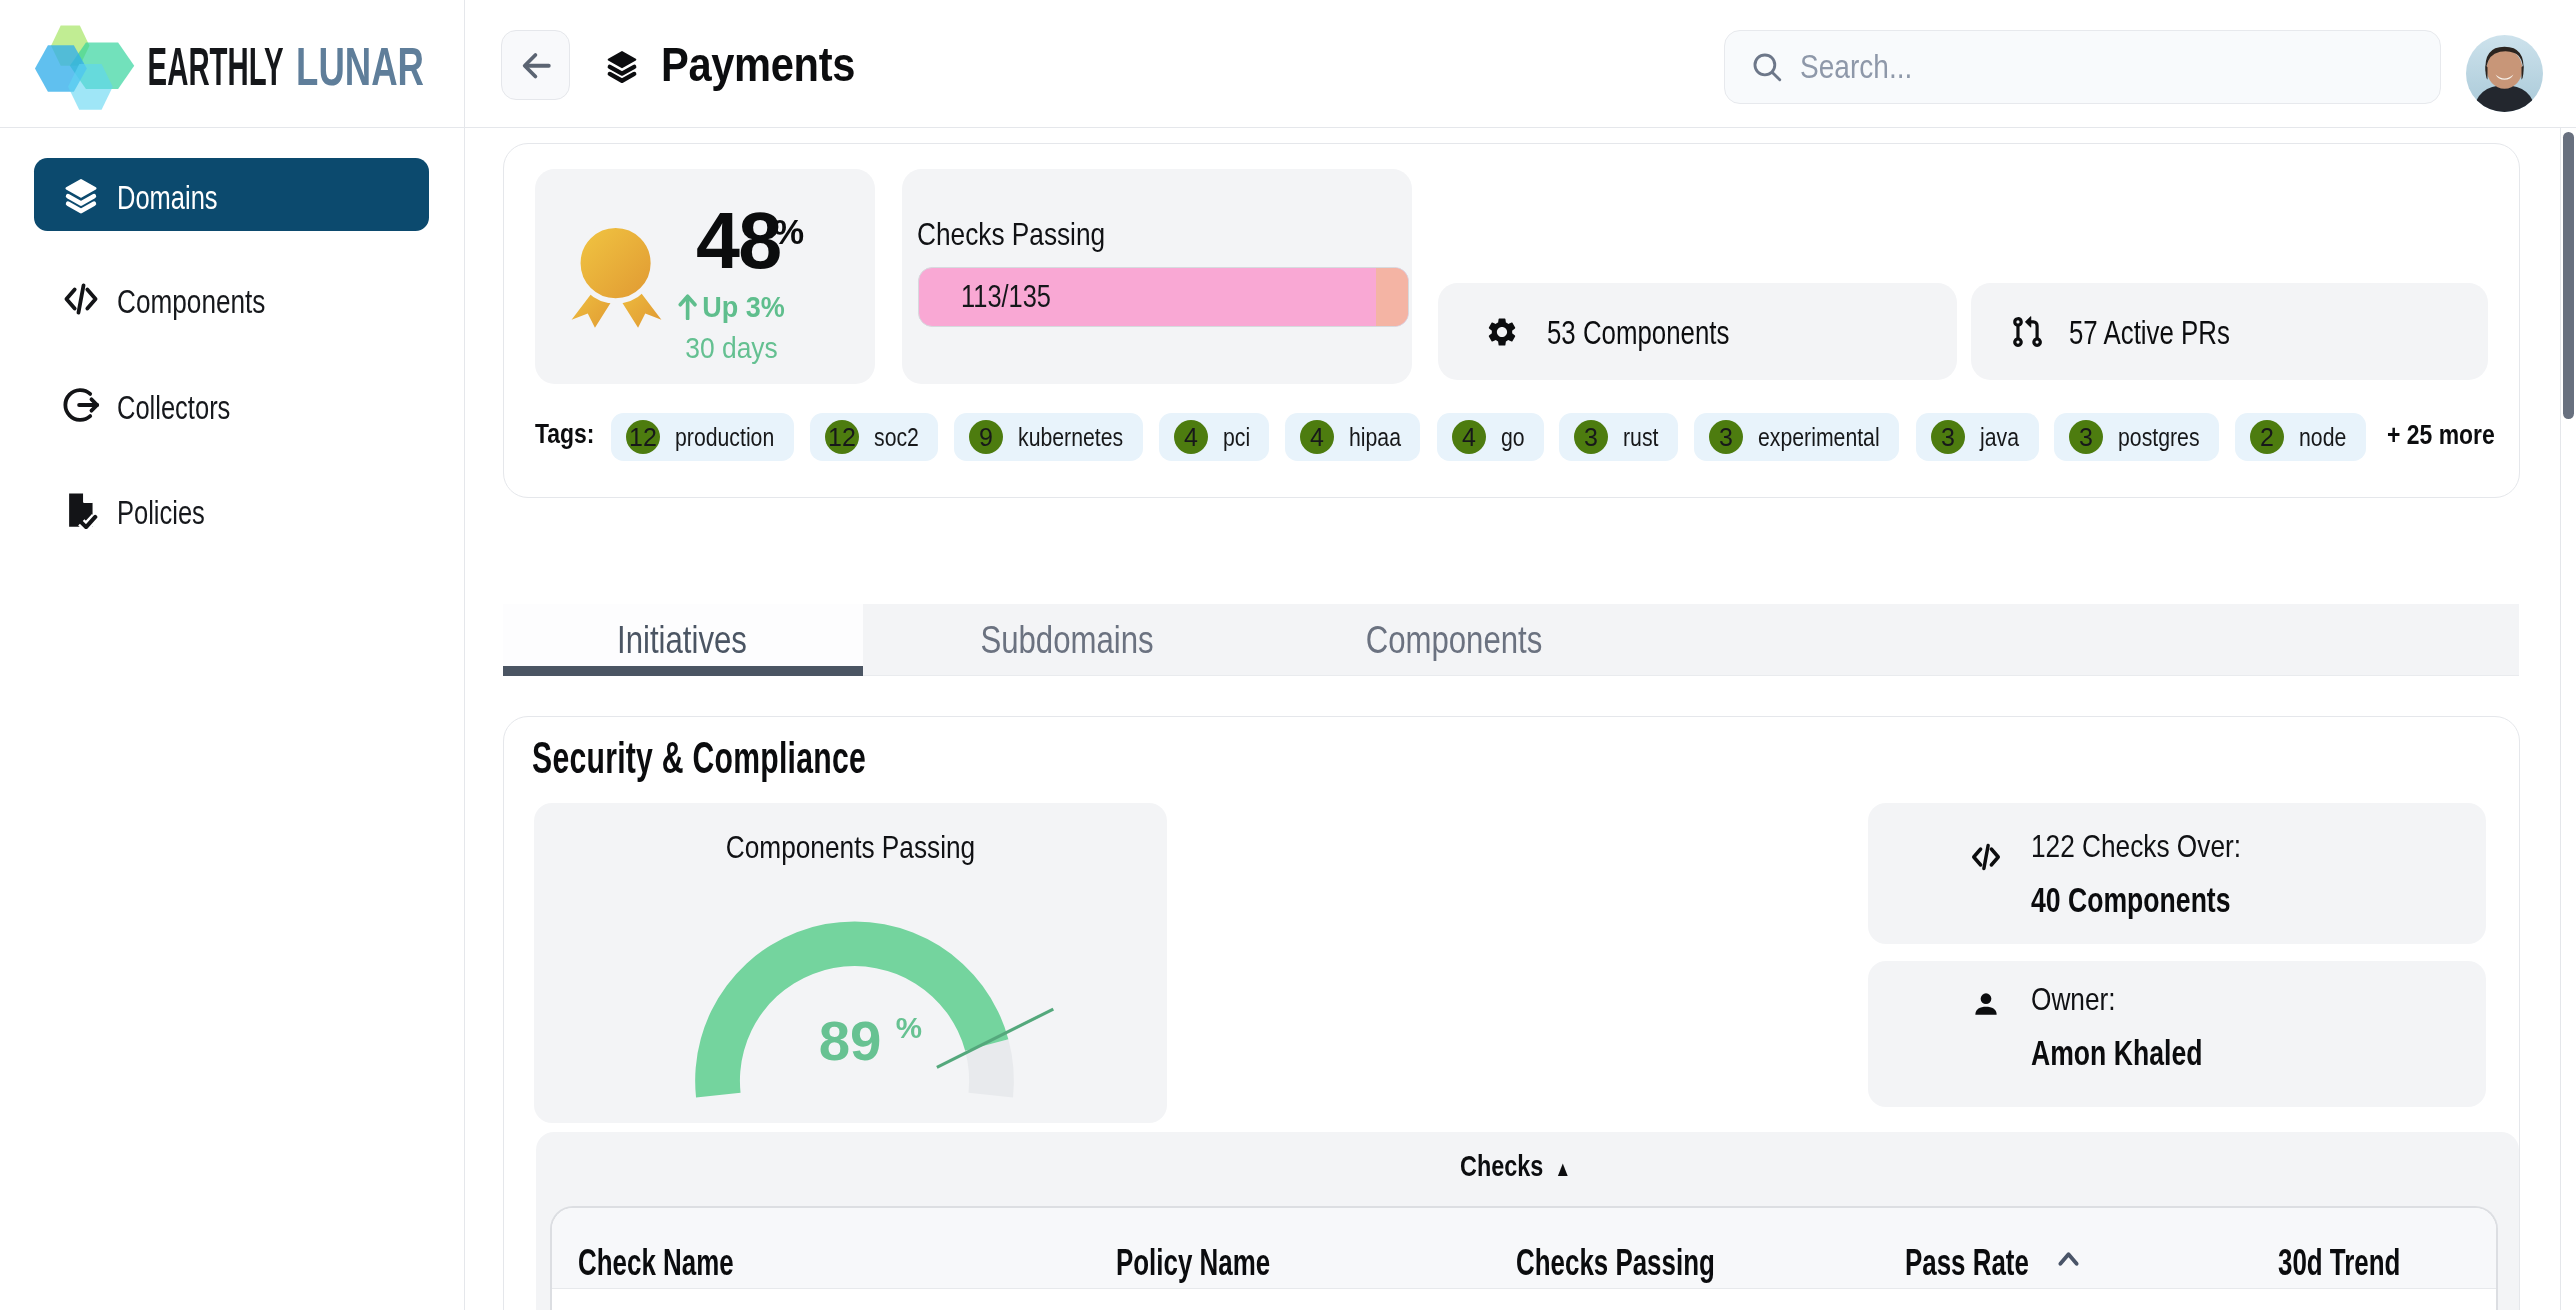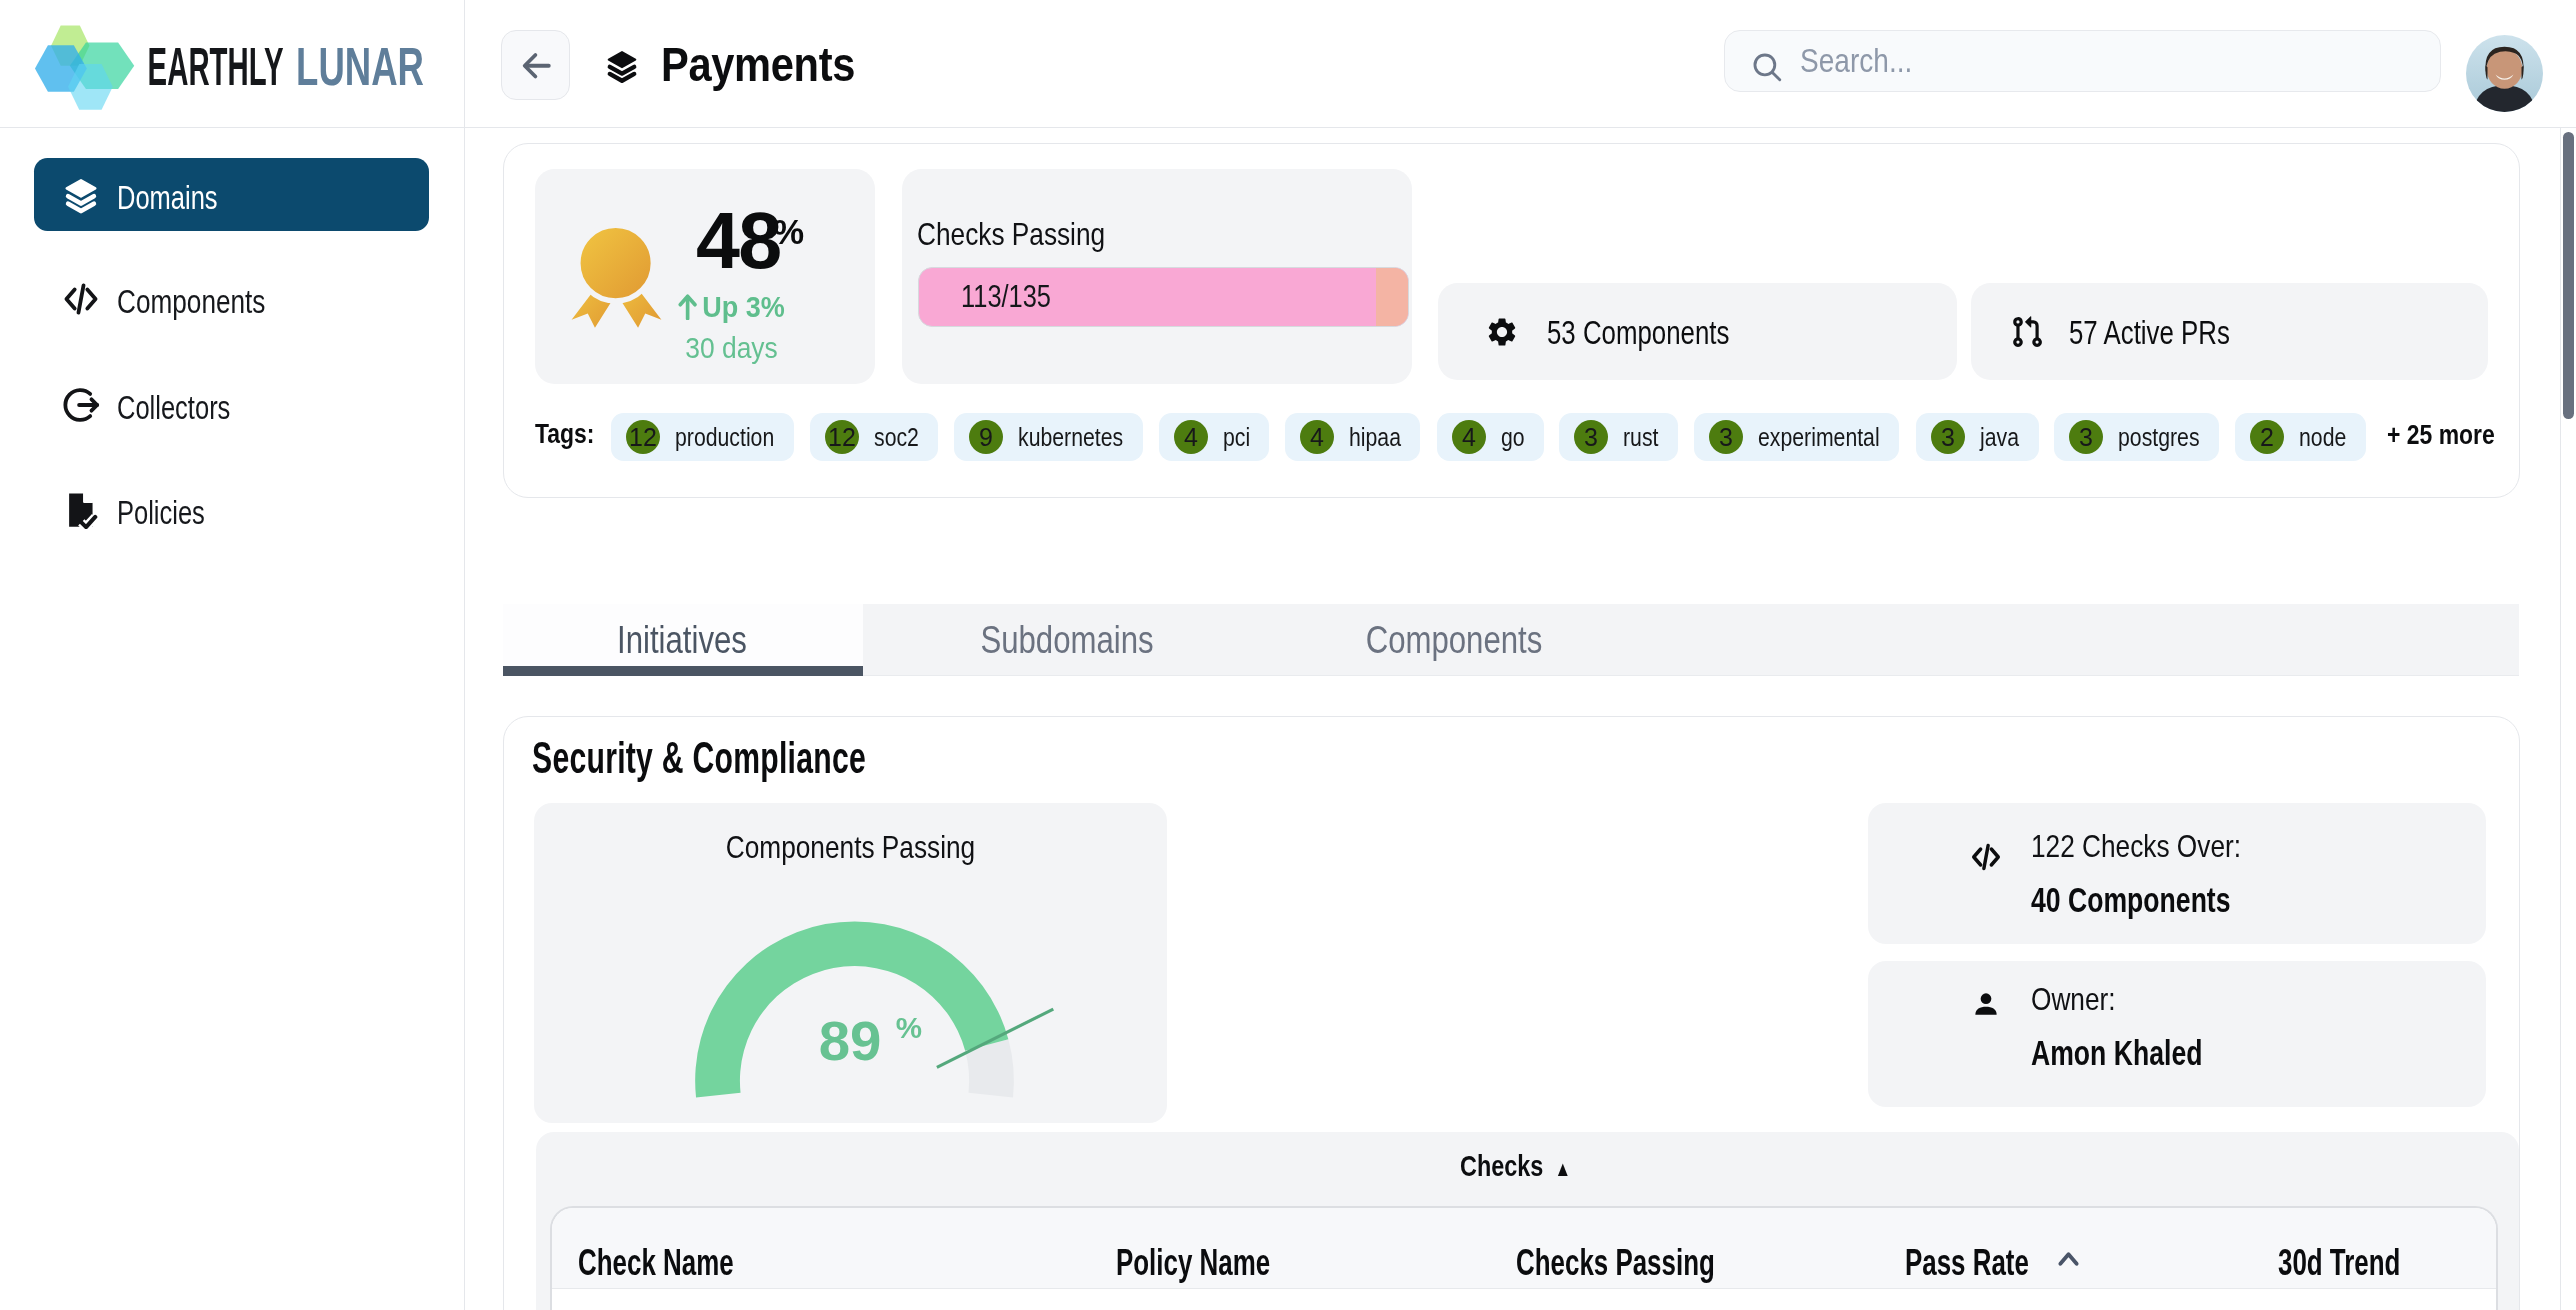--- a/index.html
+++ b/index.html
@@ -12,21 +12,21 @@
   #topline { position:absolute; left:0; top:127px; width:2576px; height:0.9px; background:#e5e7eb; }
   .navitem { position:absolute; left:34px; width:395px; height:73px; }
   .navlabel { position:absolute; left:83px; top:calc(50% + 2.7px); transform:translateY(-50%) scaleX(0.75); transform-origin:0 50%; font-size:34px; color:#16181c; white-space:nowrap; }
   #navactive { background:#0c4a6e; border-radius:13.4px; }
   #navactive .navlabel { color:#fff; }
   .navicon { position:absolute; left:28px; top:50%; transform:translateY(-50%); width:38px; height:38px; }
   
   #backbtn { position:absolute; left:501px; top:29.5px; width:69px; height:70px;
     border:1.8px solid #e5e7eb; border-radius:15px; background:#f8f9fb; }
   #pagetitle { position:absolute; left:661px; top:36px; font-size:49px; font-weight:bold; color:#0c0d0f; transform:scaleX(0.85); transform-origin:0 0; letter-spacing:-0.4px; }
-  #search { position:absolute; left:1724px; top:29.5px; width:717px; height:62px;
+  #search { position:absolute; left:1724px; top:29.5px; width:717px; height:74px;
     border:1.8px solid #e7e9ed; border-radius:16px; background:#f8fafc; }
   #search span { position:absolute; left:75px; top:50%; transform:translateY(-50%) scaleX(0.85); transform-origin:0 50%; font-size:33px; color:#8e98a9; }
   #avatar { position:absolute; left:2466px; top:35px; width:77px; height:77px; border-radius:50%; overflow:hidden; }
   
   #sbtrack { position:absolute; left:2560px; top:128px; width:0.9px; height:1182px; background:#e5e7eb; }
   #sbthumb { position:absolute; left:2563px; top:132px; width:10.7px; height:287px; border-radius:5.4px; background:#68707f; }
   
   #card1 { position:absolute; left:503px; top:143px; width:2017px; height:355px;
     border:1.8px solid #e5e7eb; border-radius:25px; background:#fff; }
   .tile { position:absolute; background:#f3f4f6; border-radius:19.7px; }

